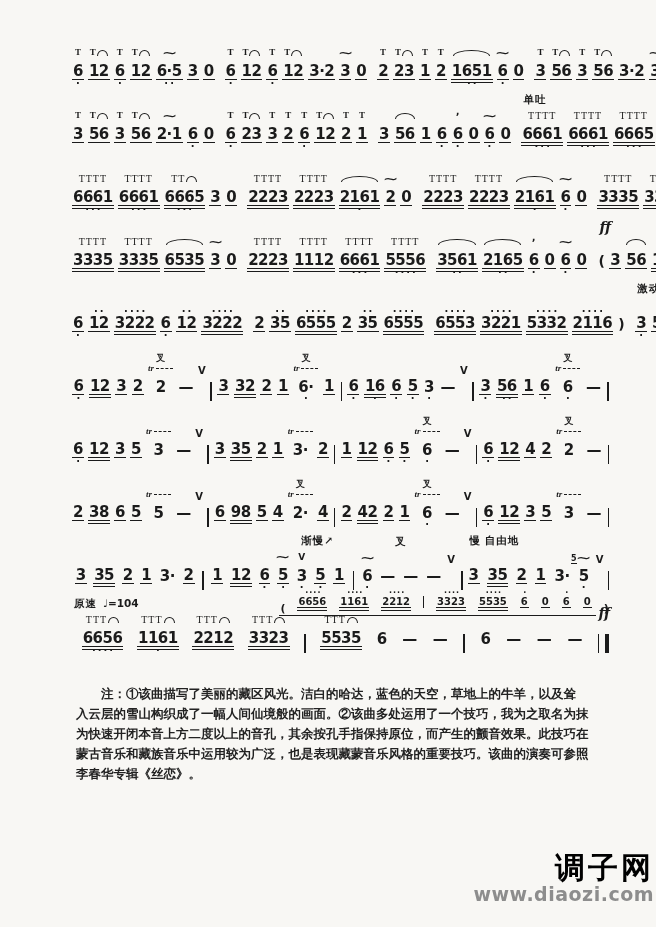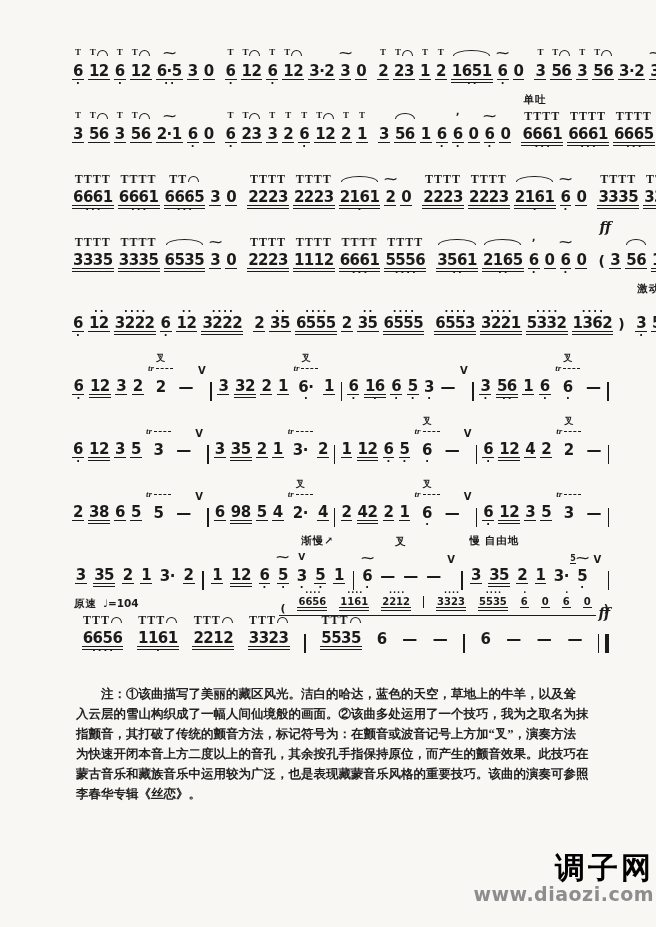--- a/index.html
+++ b/index.html
@@ -18,21 +18,21 @@
   .orn{height:27px;min-width:6px;display:flex;flex-direction:column;justify-content:flex-end;align-items:center;width:100%;}
   .da,.db{height:6px;font-size:10px;line-height:5px;font-weight:bold;letter-spacing:2px;text-indent:2px;}
   .db{height:7px;margin-top:1px;}
   .txt{font-weight:bold;font-size:15px;line-height:16px;letter-spacing:-0.5px;position:relative;padding:0 1px;white-space:nowrap;}
   .txt.u1{border-bottom:1.5px solid #1b1b1b;}
   .txt.u2{border-bottom:1.5px solid #1b1b1b;}
   .txt.u2::after{content:"";position:absolute;left:0;right:0;bottom:-3.5px;border-bottom:1.5px solid #1b1b1b;}
   .txt.dash{letter-spacing:0;}
   .txt.paren{font-weight:bold;font-size:14px;}
   .oT{font-size:9px;line-height:9px;font-weight:bold;font-family:"Liberation Serif",serif;}
-  .oTs{font-size:12px;line-height:8px;font-weight:bold;letter-spacing:1px;font-family:"Liberation Serif",serif;}
+  .oTs{font-size:10px;line-height:8px;font-weight:normal;letter-spacing:1px;font-family:"Liberation Serif",serif;}
   .orow{display:flex;align-items:flex-end;}
   .slur{width:9px;height:5px;border:1.2px solid #1b1b1b;border-bottom:none;border-radius:50% 50% 0 0/100% 100% 0 0;margin:0 0 1px 1px;}
   .arcw{width:85%;height:5px;border:1.2px solid #1b1b1b;border-bottom:none;border-radius:50% 50% 0 0/100% 100% 0 0;margin-bottom:1px;}
   .tw{font-size:11px;line-height:7px;font-weight:bold;transform:scaleX(1.7);}
   .trrow{display:flex;align-items:center;}
   .tr{font-size:9px;line-height:9px;font-weight:bold;font-style:italic;font-family:"Liberation Serif",serif;}
   .trl{width:17px;border-top:1.3px dashed #1b1b1b;margin-left:2px;}
   .xc{font-size:9px;line-height:10px;font-weight:bold;margin-bottom:1px;}
   .apm{font-size:10px;line-height:6px;font-weight:bold;}
   .vm{font-size:9px;line-height:9px;font-weight:bold;}
@@ -918,21 +918,21 @@
           </span>
           <span class="note">
             <span class="orn"></span>
             <span class="da">····</span>
             <span class="txt u2">5332</span>
             <span class="db"></span>
           </span>
           <span class="note">
             <span class="orn"></span>
             <span class="da">····</span>
-            <span class="txt u2">1362</span>
+            <span class="txt u2">2116</span>
             <span class="db"></span>
           </span>
           <span class="note">
             <span class="orn"></span>
             <span class="da"></span>
             <span class="txt paren">)</span>
             <span class="db"></span>
           </span>
         </div>
         <span class="bar"></span>
@@ -1609,21 +1609,21 @@
           </span>
           <span class="note">
             <span class="orn"></span>
             <span class="da"></span>
             <span class="txt dash">—</span>
             <span class="db"></span>
           </span>
           <span class="vend">V</span>
         </div>
         <span class="bar"></span>
-        <div class="measure" style="flex-grow: 6;">
+        <div class="measure" style="flex-grow: 6; justify-content: space-between;">
           <div class="mlabel">慢 自由地</div>
           <span class="note">
             <span class="orn"></span>
             <span class="da"></span>
             <span class="txt u1">3</span>
             <span class="db"></span>
           </span>
           <span class="note">
             <span class="orn"></span>
             <span class="da"></span>
@@ -1829,21 +1829,20 @@
             <span class="txt dash">—</span>
             <span class="db"></span>
           </span>
         </div>
         <span class="bar final"></span>
       </div>
     </div>
   <div class="notes">
       <div class="fl">注：①该曲描写了美丽的藏区风光。洁白的哈达，蓝色的天空，草地上的牛羊，以及耸</div>
       <div class="fl">入云层的雪山构织成了一幅人间仙境般的画面。②该曲多处运用了一个技巧，我为之取名为抹</div>
-      <div class="fl">指颤音，其打破了传统的颤音方法，标记符号为：在颤音或波音记号上方加“叉”，演奏方法</div>
       <div class="fl">为快速开闭本音上方二度以上的音孔，其余按孔手指保持原位，而产生的颤音效果。此技巧在</div>
       <div class="fl">蒙古音乐和藏族音乐中运用较为广泛，也是表现藏蒙音乐风格的重要技巧。该曲的演奏可参照</div>
       <div class="fl">李春华专辑《丝恋》。</div>
     </div>
   <div class="watermark">
     <div class="wm-name">调子网</div>
     <div class="wm-url">www.diaozi.com</div>
   </div>
 </div>
 

